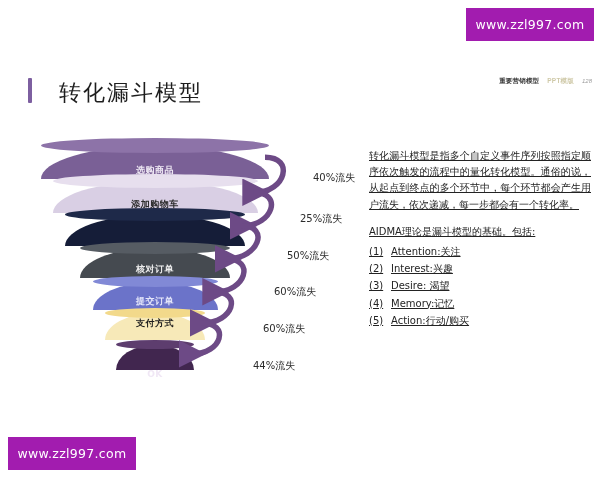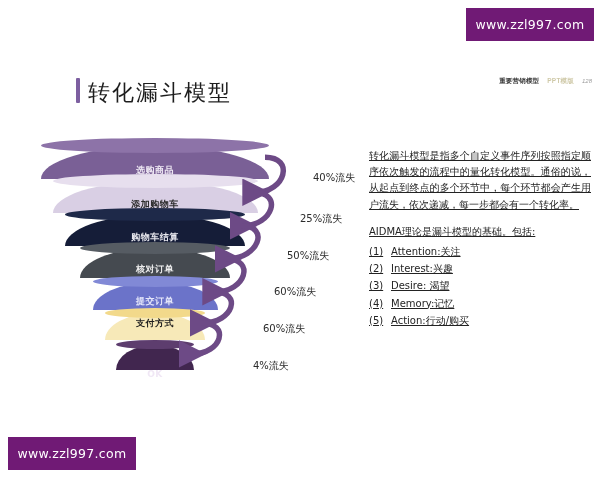--- a/index.html
+++ b/index.html
@@ -7,21 +7,21 @@
   body {
     background:#ffffff;
     font-family:"Liberation Sans","DejaVu Sans",sans-serif;
     position:relative;
     overflow:hidden;
   }
 
   
   .watermark {
     position:absolute;
-    background:#701a75;
+    background:#a21caf;
     color:#ffffff;
     font-size:12.5px;
     letter-spacing:.3px;
     display:flex;
     align-items:center;
     justify-content:center;
     font-family:"DejaVu Sans",sans-serif;
   }
   #wm-top    { left:466px; top:8px;   width:128px; height:33px; }
   #wm-bottom { left:8px;   top:437px; width:128px; height:33px; }
@@ -35,21 +35,21 @@
     white-space:nowrap;
   }
   .meta-main { color:#3a3a3a; font-weight:bold; letter-spacing:.2px; }
   .meta-sub  { color:#cfc9a8; font-weight:bold; letter-spacing:.2px; }
   .meta-num  { color:#9a9a9a; font-style:italic; font-size:6px; }
 
   
   #title-wrap {
     position:absolute;
     left:28px; top:78px;
-    display:flex; align-items:flex-start; gap:8px;margin-left:48px;
+    display:flex; align-items:flex-start; gap:27px;
   }
   #title-bar {
     width:4px; height:25px;
     background:#7d5fa0;
     border-radius:1px;
   }
   #title-text {
     font-size:22px;
     color:#1d1d1d;
     letter-spacing:2px;
@@ -131,21 +131,20 @@
       <div class="layer-label" style="color: rgb(239, 233, 244);">选购商品</div>
     </div>
     <div class="layer" style="left: 52.5px; top: 44px; width: 205px; height: 39px;">
       <div class="disc-body" style="top: 7px; height: 32px; background: rgb(217, 207, 228);"></div>
       <div class="disc-top" style="height: 14px; background: rgb(231, 223, 238);"></div>
       <div class="layer-label" style="color: rgb(43, 43, 43);">添加购物车</div>
     </div>
     <div class="layer" style="left: 65px; top: 78px; width: 180px; height: 38px;">
       <div class="disc-body" style="top: 6.5px; height: 31.5px; background: rgb(21, 29, 56);"></div>
       <div class="disc-top" style="height: 13px; background: rgb(30, 41, 73);"></div>
-      <div class="layer-label" style="color: rgb(233, 233, 239);">购物车结算</div>
     </div>
     <div class="layer" style="left: 80px; top: 112px; width: 150px; height: 36px;">
       <div class="disc-body" style="top: 6px; height: 30px; background: rgb(69, 74, 80);"></div>
       <div class="disc-top" style="height: 12px; background: rgb(86, 92, 99);"></div>
       <div class="layer-label" style="color: rgb(238, 238, 238);">核对订单</div>
     </div>
     <div class="layer" style="left: 92.5px; top: 146px; width: 125px; height: 34px;">
       <div class="disc-body" style="top: 5.5px; height: 28.5px; background: rgb(107, 115, 201);"></div>
       <div class="disc-top" style="height: 11px; background: rgb(129, 137, 214);"></div>
       <div class="layer-label" style="color: rgb(228, 230, 250);">提交订单</div>
@@ -201,13 +200,13 @@
         <span>Action:行动/购买</span>
       </li>
     </ul>
 </div>
 
 <div class="loss" style="left: 313px; top: 164px;">40%流失</div>
 <div class="loss" style="left: 300px; top: 205px;">25%流失</div>
 <div class="loss" style="left: 287px; top: 242px;">50%流失</div>
 <div class="loss" style="left: 274px; top: 278px;">60%流失</div>
 <div class="loss" style="left: 263px; top: 315px;">60%流失</div>
-<div class="loss" style="left: 253px; top: 352px;">4%流失</div>
+<div class="loss" style="left: 253px; top: 352px;">44%流失</div>
 
 </body></html>

